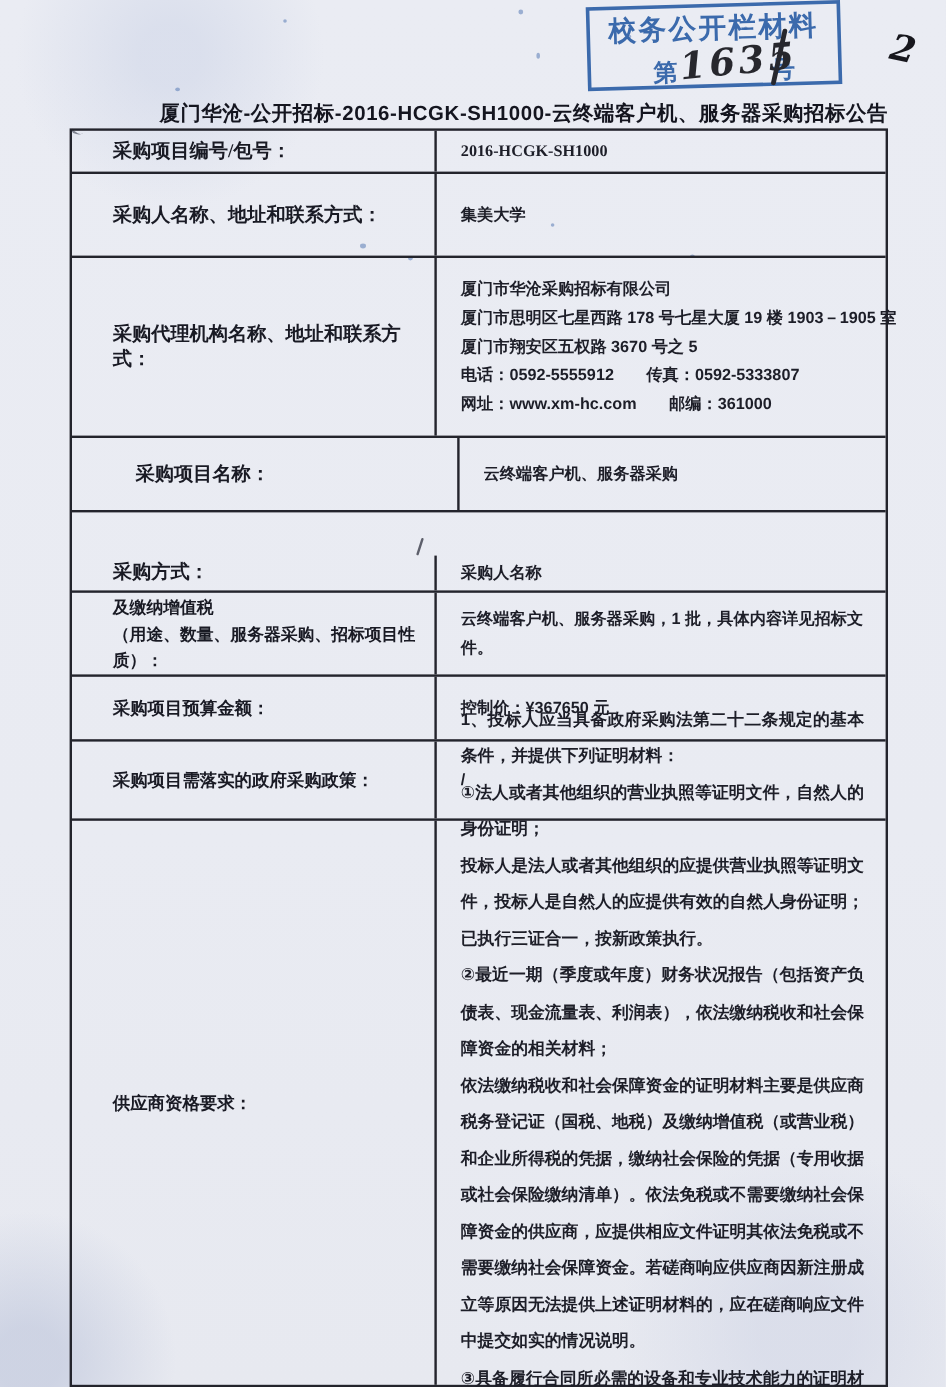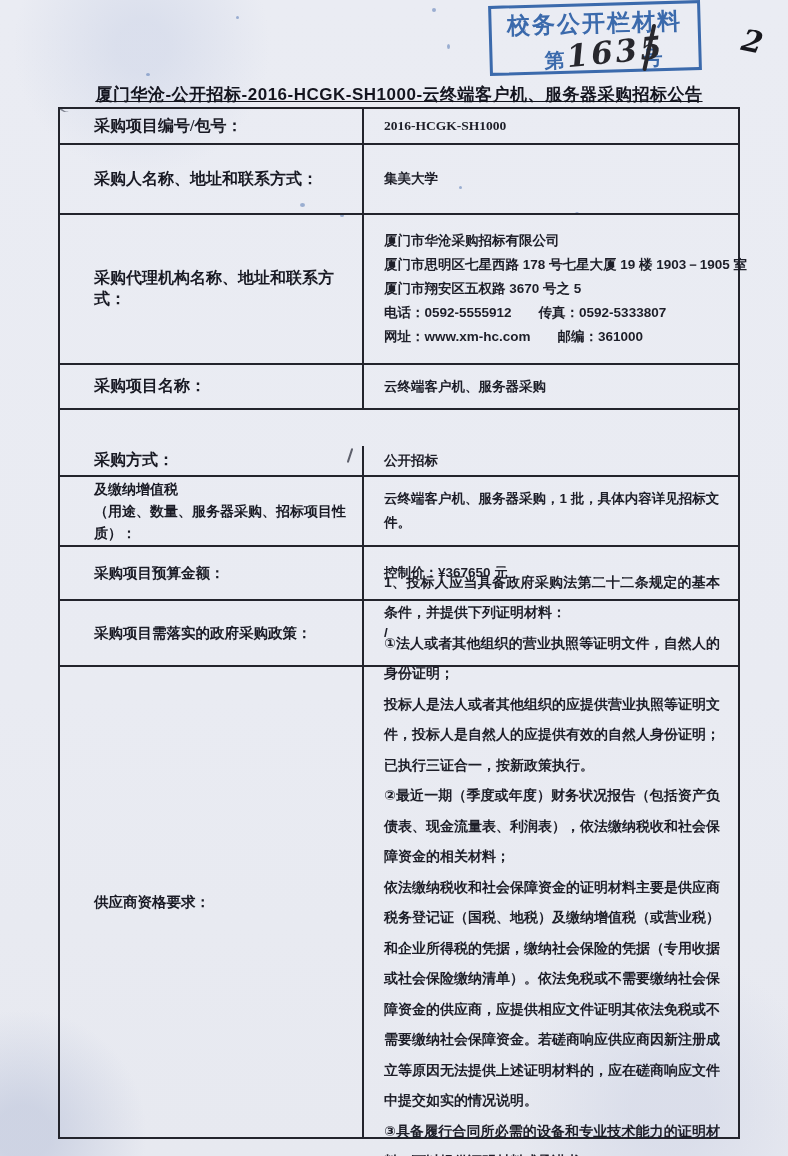--- a/index.html
+++ b/index.html
@@ -52,22 +52,22 @@
     background:#17171d;border-radius:2px;
     transform:rotate(14deg);
   }
   .page-num{
     position:absolute;left:742px;top:24px;
     font-size:30px;transform:rotate(12deg);
   }
   
   .doc-title{
     position:absolute;left:58px;top:83px;width:682px;
-    text-align:center;font-size:17px;font-weight:bold;
-    letter-spacing:.5px;color:#14151f;white-space:nowrap;text-decoration:underline;
+    text-align:right;font-size:17px;font-weight:bold;
+    letter-spacing:.5px;color:#14151f;white-space:nowrap;
   }
   
   .ptable{
     position:absolute;left:58px;top:107px;width:682px;
     border:2px solid #23242c;
     box-sizing:border-box;
     background:transparent;
   }
   .trow{display:flex;border-bottom:2px solid #23242c;box-sizing:border-box;}
   .trow:last-child{border-bottom:none;}
@@ -78,21 +78,21 @@
     padding-left:34px;padding-right:10px;
     font-weight:bold;font-size:16px;color:#191a24;
   }
   .cell-value{
     flex:1;box-sizing:border-box;
     display:flex;flex-direction:column;justify-content:center;
     padding-left:20px;padding-right:14px;
     font-weight:bold;font-size:13.5px;color:#1d1e28;
   }
   .r1{height:36px;font-family:Liberation Serif, serif;} .r2{height:70px;} .r3{height:150px;}
-  .r4{height:45px;} .r5{height:31px;margin-top:36px;} .r6{height:70px;}
+  .r4{height:62px;padding-left:19px;} .r5{height:31px;margin-top:36px;} .r6{height:70px;}
   .r7{height:54px;} .r8{height:66px;} .r9{height:470px;}
   .small-label{font-size:14px;line-height:22px;}
   .value-line{line-height:24px;white-space:nowrap;font-size:13.5px;}
   .qual p{margin:0;font-size:14px;line-height:30.5px;text-align:justify;}
   .qual{padding-top:6px;padding-bottom:6px;padding-right:18px;}
   
   .speck{position:absolute;border-radius:50%;background:#4d72b0;opacity:.5;filter:blur(.6px);}
   .pen-tick{
     position:absolute;left:349px;top:448px;width:2px;height:15px;
     background:#3a3c48;transform:rotate(18deg);border-radius:1px;opacity:.8;
@@ -163,21 +163,21 @@
     <div class="trow r4">
       <div class="cell-label">采购项目名称：</div>
       <div class="cell-value">
         <div class="value-line">云终端客户机、服务器采购</div>
       </div>
     </div>
 
     <div class="trow r5">
       <div class="cell-label">采购方式：</div>
       <div class="cell-value">
-        <div class="value-line">公开招标</div>
+        <div class="value-line">采购人名称</div>
       </div>
     </div>
 
     <div class="trow r6">
       <div class="cell-label small-label">
         <div>及缴纳增值税</div>
         <div>（用途、数量、服务器采购、招标项目性质）：</div>
       </div>
       <div class="cell-value">
         <div class="value-line" style="white-space:normal;">云终端客户机、服务器采购，1 批，具体内容详见招标文件。</div>

